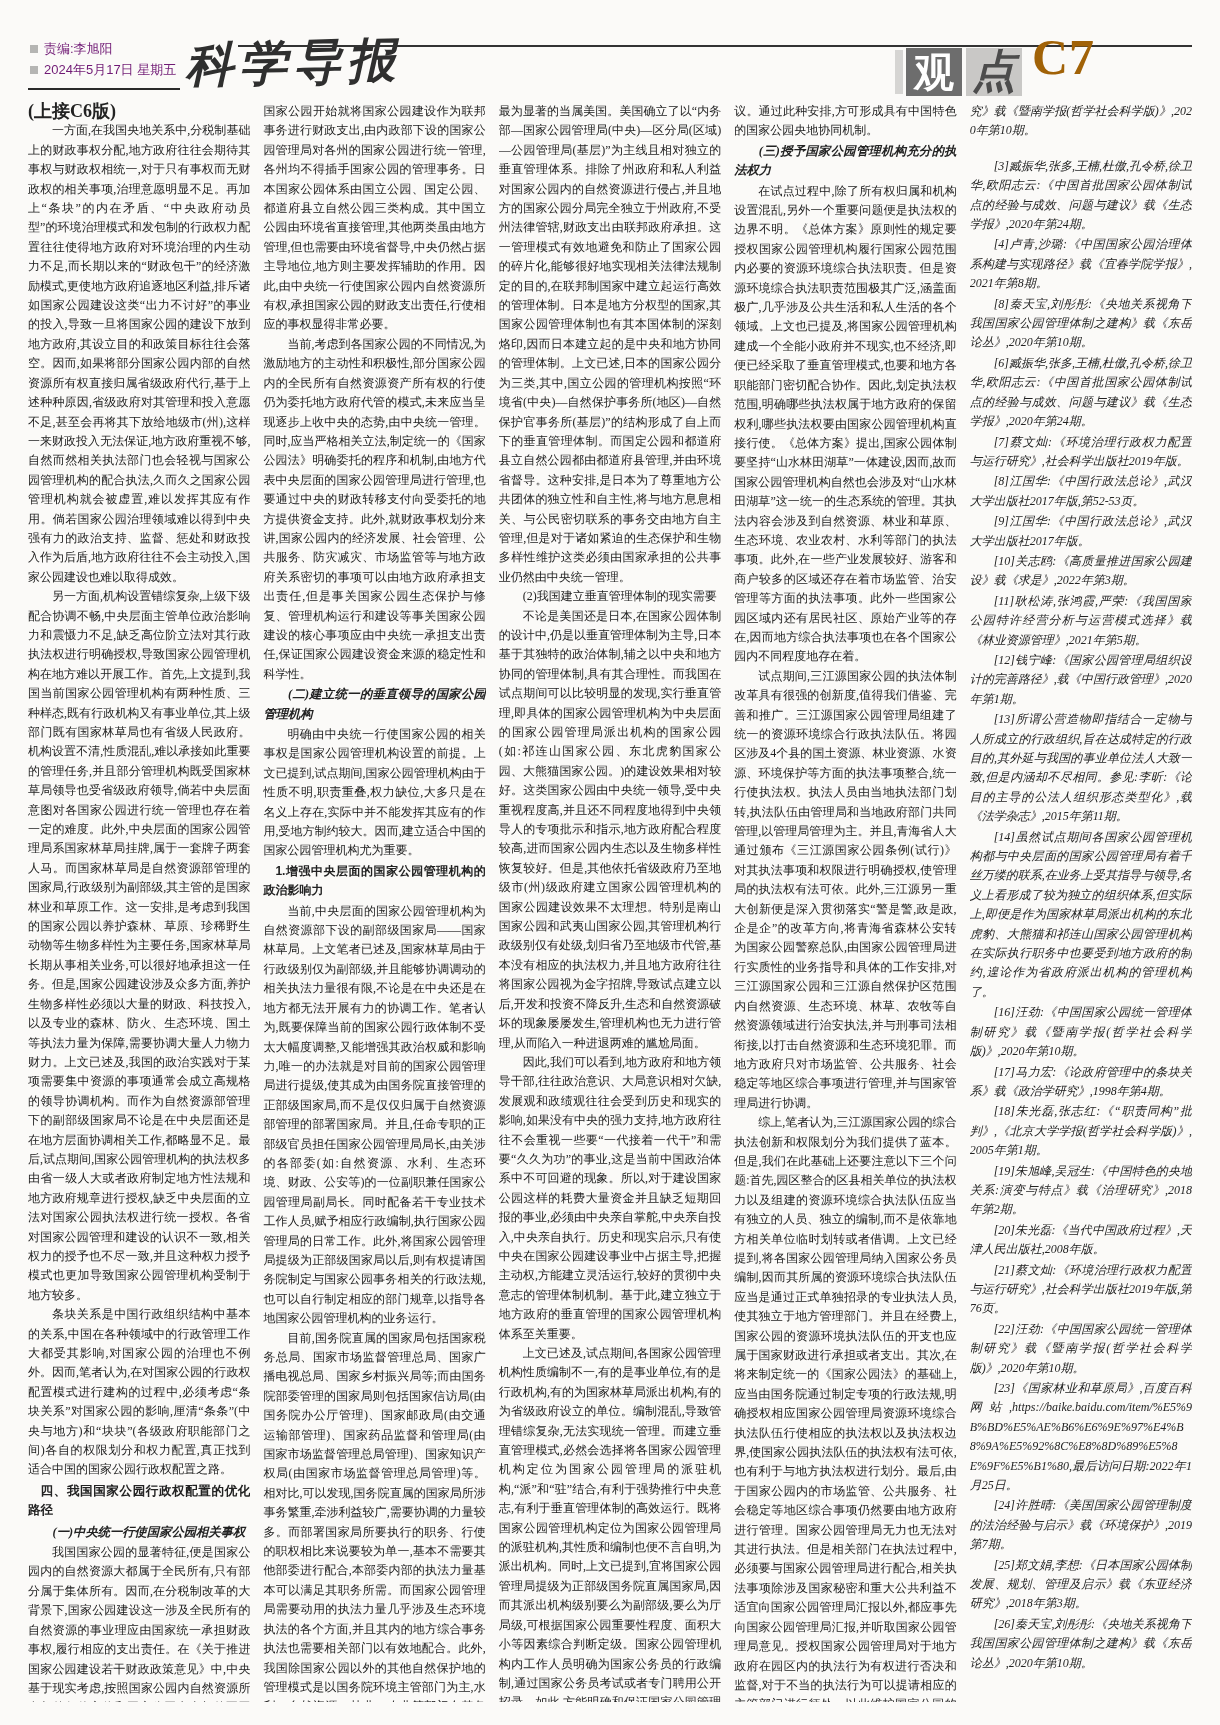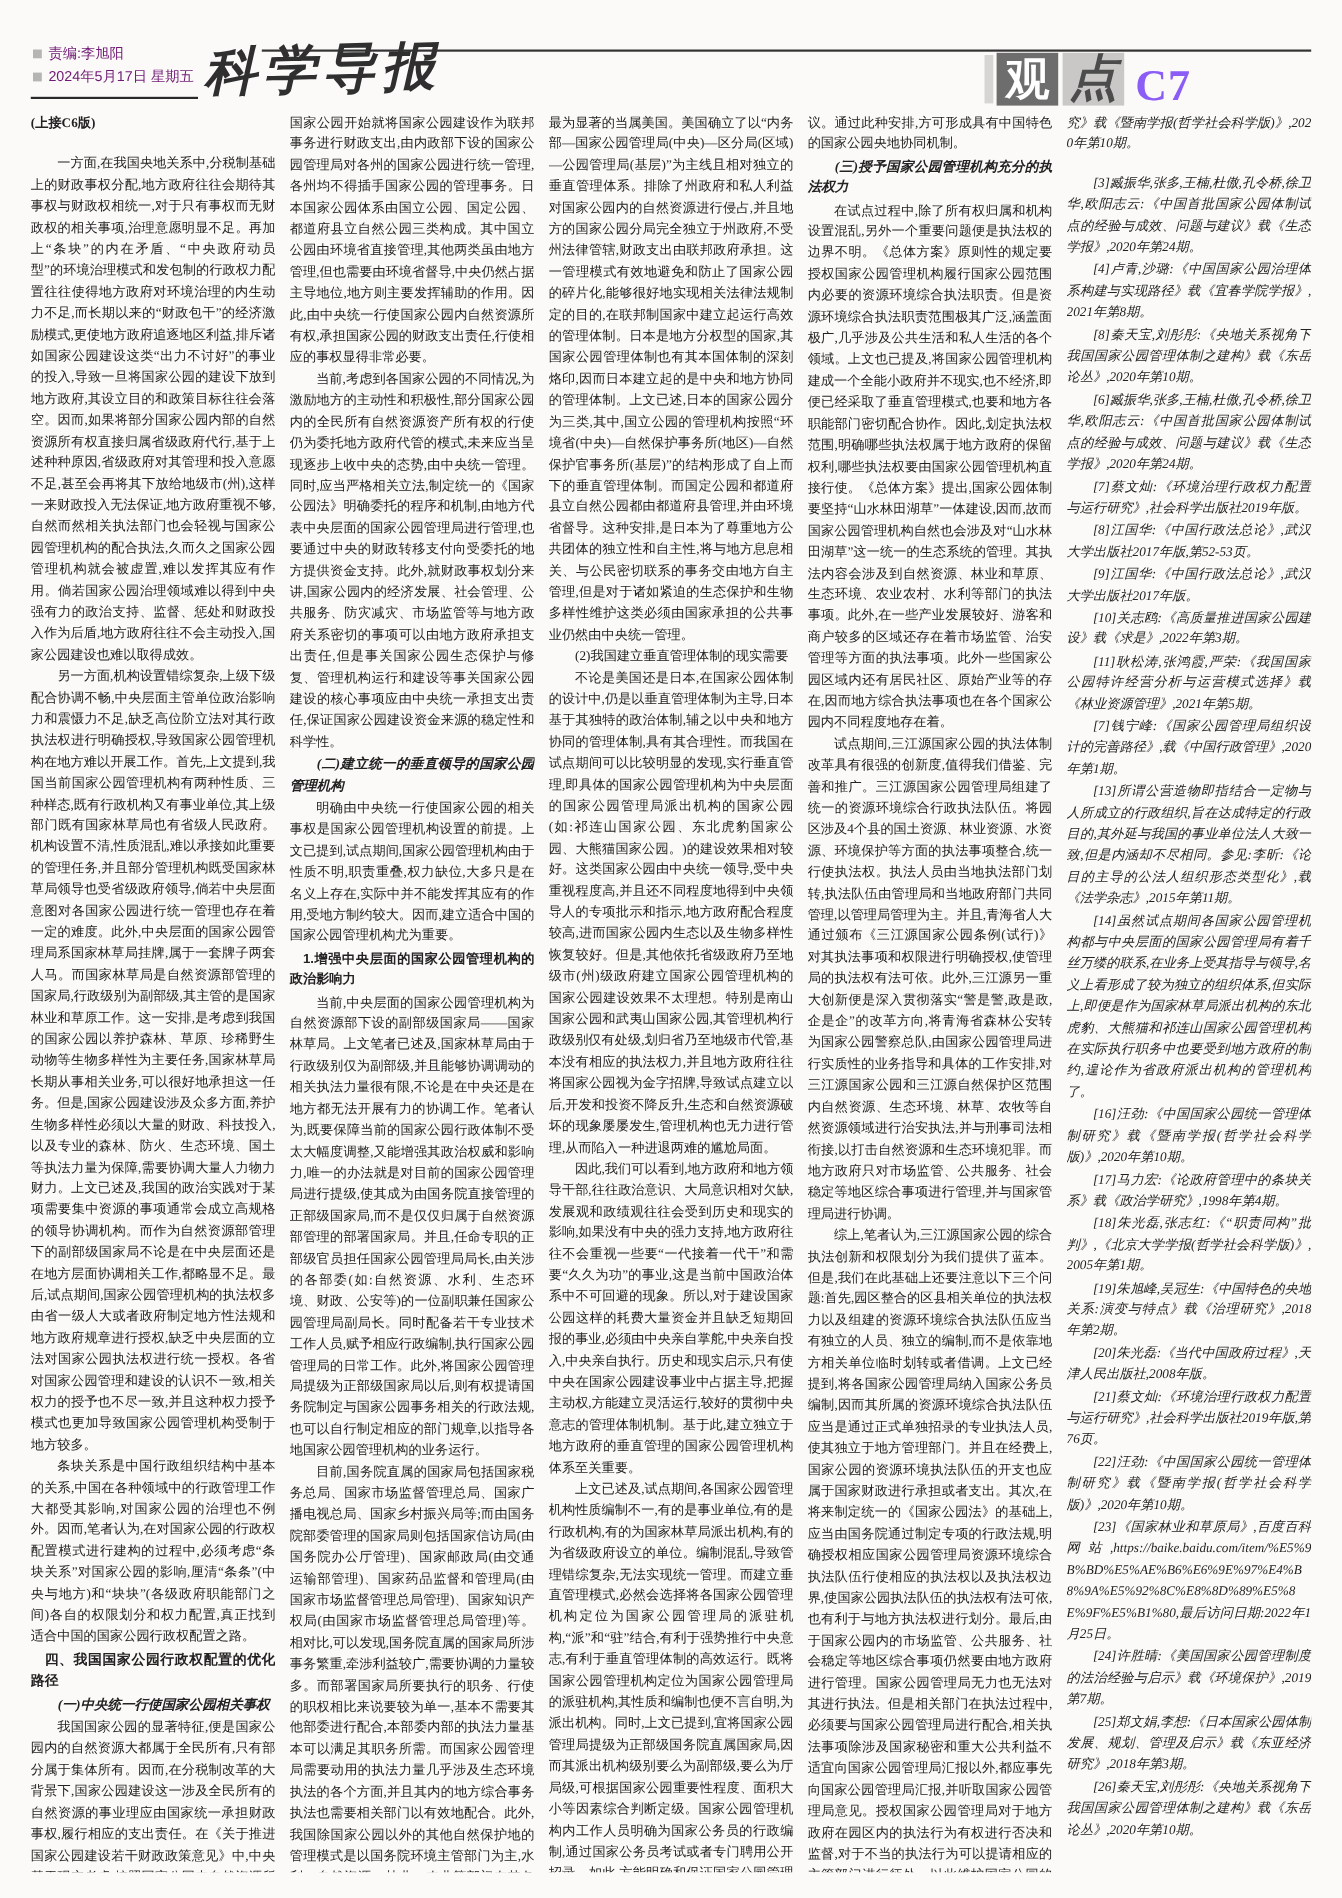--- a/index.html
+++ b/index.html
@@ -17,28 +17,28 @@
             font-style:italic;letter-spacing:6px;color:#2f2f2f;transform:rotate(-1.5deg);
             font-family:"DejaVu Serif",serif;}
   .top-rule{position:absolute;left:238px;top:45px;width:954px;height:2px;background:#333;}
   .sec-strip{position:absolute;left:895px;top:50px;width:8px;height:44px;background:#d6d5d3;}
   .sec-box1{position:absolute;left:906px;top:48px;width:56px;height:48px;background:#6d6d6d;
             color:#fff;font-size:40px;font-weight:bold;text-align:center;line-height:48px;
             font-family:"Liberation Sans",sans-serif;}
   .sec-box2{position:absolute;left:966px;top:48px;width:56px;height:48px;background:#c9c8c6;
             color:#4c4c4c;font-size:44px;font-weight:bold;font-style:italic;text-align:center;
             line-height:46px;font-family:"DejaVu Serif",serif;}
-  .page-no{position:absolute;left:1032px;top:54px;font-size:40px;font-weight:bold;color:#8b5cf6;
+  .page-no{position:absolute;left:1032px;top:28px;font-size:50px;font-weight:bold;color:#a16207;
            font-family:"Liberation Serif",serif;letter-spacing:1px;}
   
   .cols{position:absolute;top:102px;left:28px;width:1164px;height:1600px;display:flex;gap:13px;}
   .col{flex:1 1 0;height:100%;overflow:hidden;}
   .seg{font-size:12px;line-height:19.4px;text-align:justify;text-justify:inter-ideograph;
        word-break:break-all;margin:0;}
-  .seg-cont{font-weight:bold;font-size:12px;text-indent:0;margin-bottom:18px;}
+  .seg-cont{font-weight:bold;font-size:18px;text-indent:0;margin-bottom:0;}
   .seg-p{text-indent:2em;}
   .seg-pc{text-indent:0;}
   .seg-h1{font-family:"Liberation Sans",sans-serif;font-weight:bold;font-size:12.6px;
           text-indent:1em;margin:2px 0;}
   .seg-h2{font-weight:bold;font-style:italic;font-size:12.3px;text-indent:2em;margin:1px 0;}
   .seg-h3{font-family:"Liberation Sans",sans-serif;font-weight:bold;font-size:12px;
           text-indent:1em;margin:1px 0;}
   .seg-h4{text-indent:2em;}
   .seg-ref{font-style:italic;text-indent:2em;margin-bottom:1px;}
   .seg-refc{font-style:italic;text-indent:0;margin-bottom:16px;}
@@ -105,21 +105,21 @@
         <div class="seg seg-refc">究》载《暨南学报(哲学社会科学版)》,2020年第10期。</div>
         <div class="seg seg-ref">[3]臧振华,张多,王楠,杜傲,孔令桥,徐卫华,欧阳志云:《中国首批国家公园体制试点的经验与成效、问题与建议》载《生态学报》,2020年第24期。</div>
         <div class="seg seg-ref">[4]卢青,沙璐:《中国国家公园治理体系构建与实现路径》载《宜春学院学报》,2021年第8期。</div>
         <div class="seg seg-ref">[8]秦天宝,刘彤彤:《央地关系视角下我国国家公园管理体制之建构》载《东岳论丛》,2020年第10期。</div>
         <div class="seg seg-ref">[6]臧振华,张多,王楠,杜傲,孔令桥,徐卫华,欧阳志云:《中国首批国家公园体制试点的经验与成效、问题与建议》载《生态学报》,2020年第24期。</div>
         <div class="seg seg-ref">[7]蔡文灿:《环境治理行政权力配置与运行研究》,社会科学出版社2019年版。</div>
         <div class="seg seg-ref">[8]江国华:《中国行政法总论》,武汉大学出版社2017年版,第52-53页。</div>
         <div class="seg seg-ref">[9]江国华:《中国行政法总论》,武汉大学出版社2017年版。</div>
         <div class="seg seg-ref">[10]关志鸥:《高质量推进国家公园建设》载《求是》,2022年第3期。</div>
         <div class="seg seg-ref">[11]耿松涛,张鸿霞,严荣:《我国国家公园特许经营分析与运营模式选择》载《林业资源管理》,2021年第5期。</div>
-        <div class="seg seg-ref">[7]钱宁峰:《国家公园管理局组织设计的完善路径》,载《中国行政管理》,2020年第1期。</div>
+        <div class="seg seg-ref">[12]钱宁峰:《国家公园管理局组织设计的完善路径》,载《中国行政管理》,2020年第1期。</div>
         <div class="seg seg-ref">[13]所谓公营造物即指结合一定物与人所成立的行政组织,旨在达成特定的行政目的,其外延与我国的事业单位法人大致一致,但是内涵却不尽相同。参见:李昕:《论目的主导的公法人组织形态类型化》,载《法学杂志》,2015年第11期。</div>
         <div class="seg seg-ref">[14]虽然试点期间各国家公园管理机构都与中央层面的国家公园管理局有着千丝万缕的联系,在业务上受其指导与领导,名义上看形成了较为独立的组织体系,但实际上,即便是作为国家林草局派出机构的东北虎豹、大熊猫和祁连山国家公园管理机构在实际执行职务中也要受到地方政府的制约,遑论作为省政府派出机构的管理机构了。</div>
         <div class="seg seg-ref">[16]汪劲:《中国国家公园统一管理体制研究》载《暨南学报(哲学社会科学版)》,2020年第10期。</div>
         <div class="seg seg-ref">[17]马力宏:《论政府管理中的条块关系》载《政治学研究》,1998年第4期。</div>
         <div class="seg seg-ref">[18]朱光磊,张志红:《“职责同构”批判》,《北京大学学报(哲学社会科学版)》,2005年第1期。</div>
         <div class="seg seg-ref">[19]朱旭峰,吴冠生:《中国特色的央地关系:演变与特点》载《治理研究》,2018年第2期。</div>
         <div class="seg seg-ref">[20]朱光磊:《当代中国政府过程》,天津人民出版社,2008年版。</div>
         <div class="seg seg-ref">[21]蔡文灿:《环境治理行政权力配置与运行研究》,社会科学出版社2019年版,第76页。</div>
         <div class="seg seg-ref">[22]汪劲:《中国国家公园统一管理体制研究》载《暨南学报(哲学社会科学版)》,2020年第10期。</div>
         <div class="seg seg-ref">[23]《国家林业和草原局》,百度百科网站,https://baike.baidu.com/item/%E5%9B%BD%E5%AE%B6%E6%9E%97%E4%B8%9A%E5%92%8C%E8%8D%89%E5%8E%9F%E5%B1%80,最后访问日期:2022年1月25日。</div>

